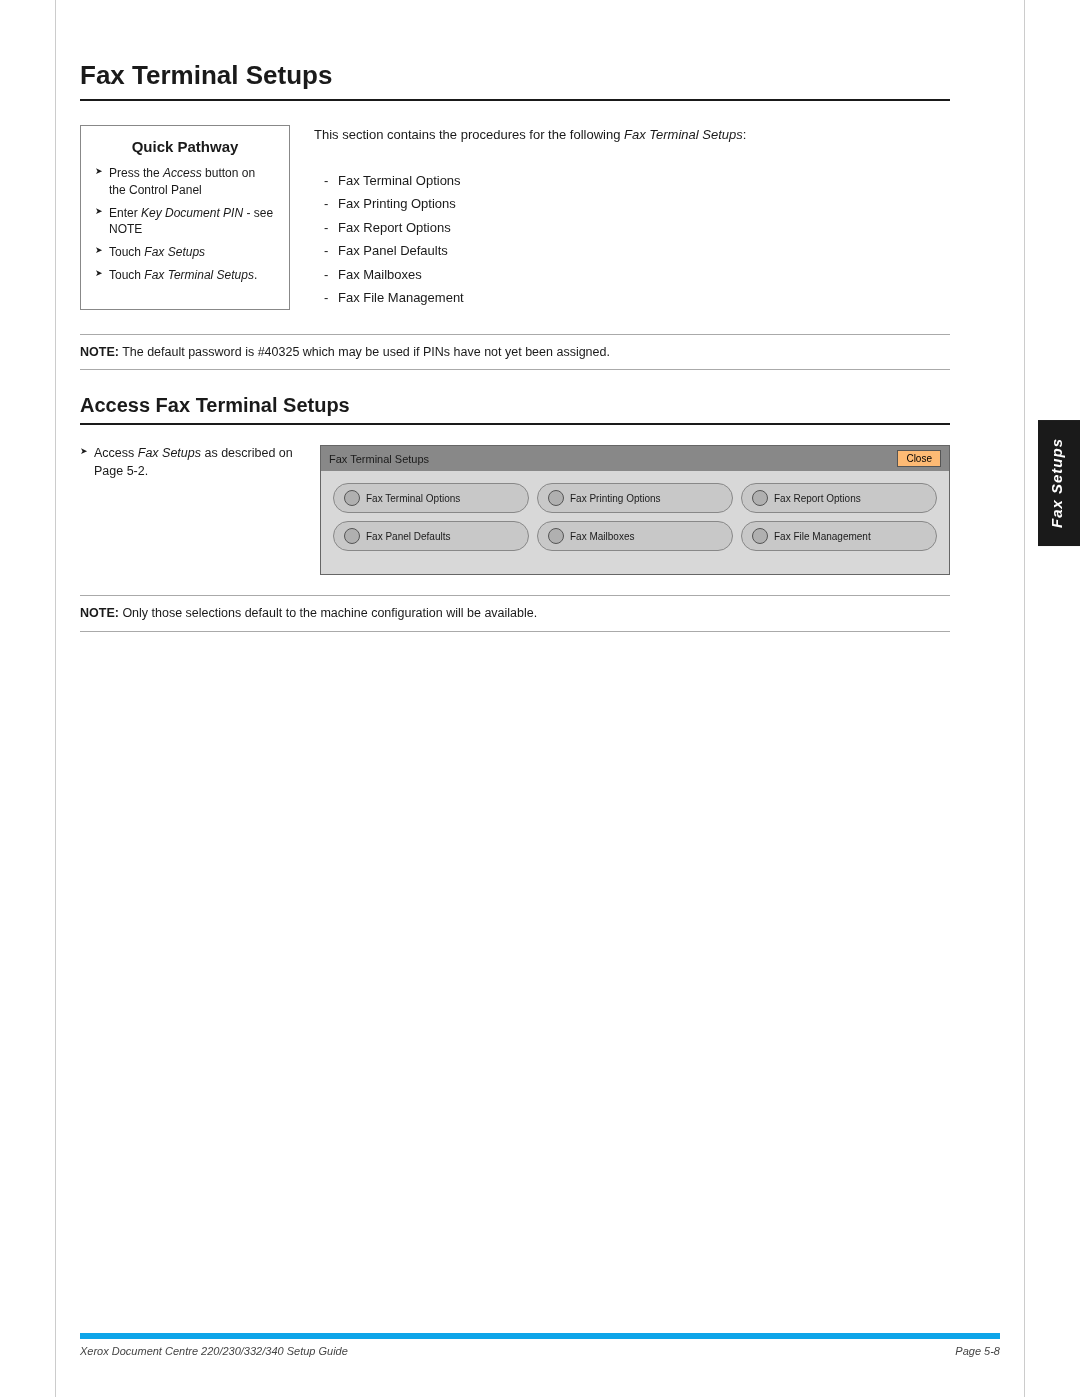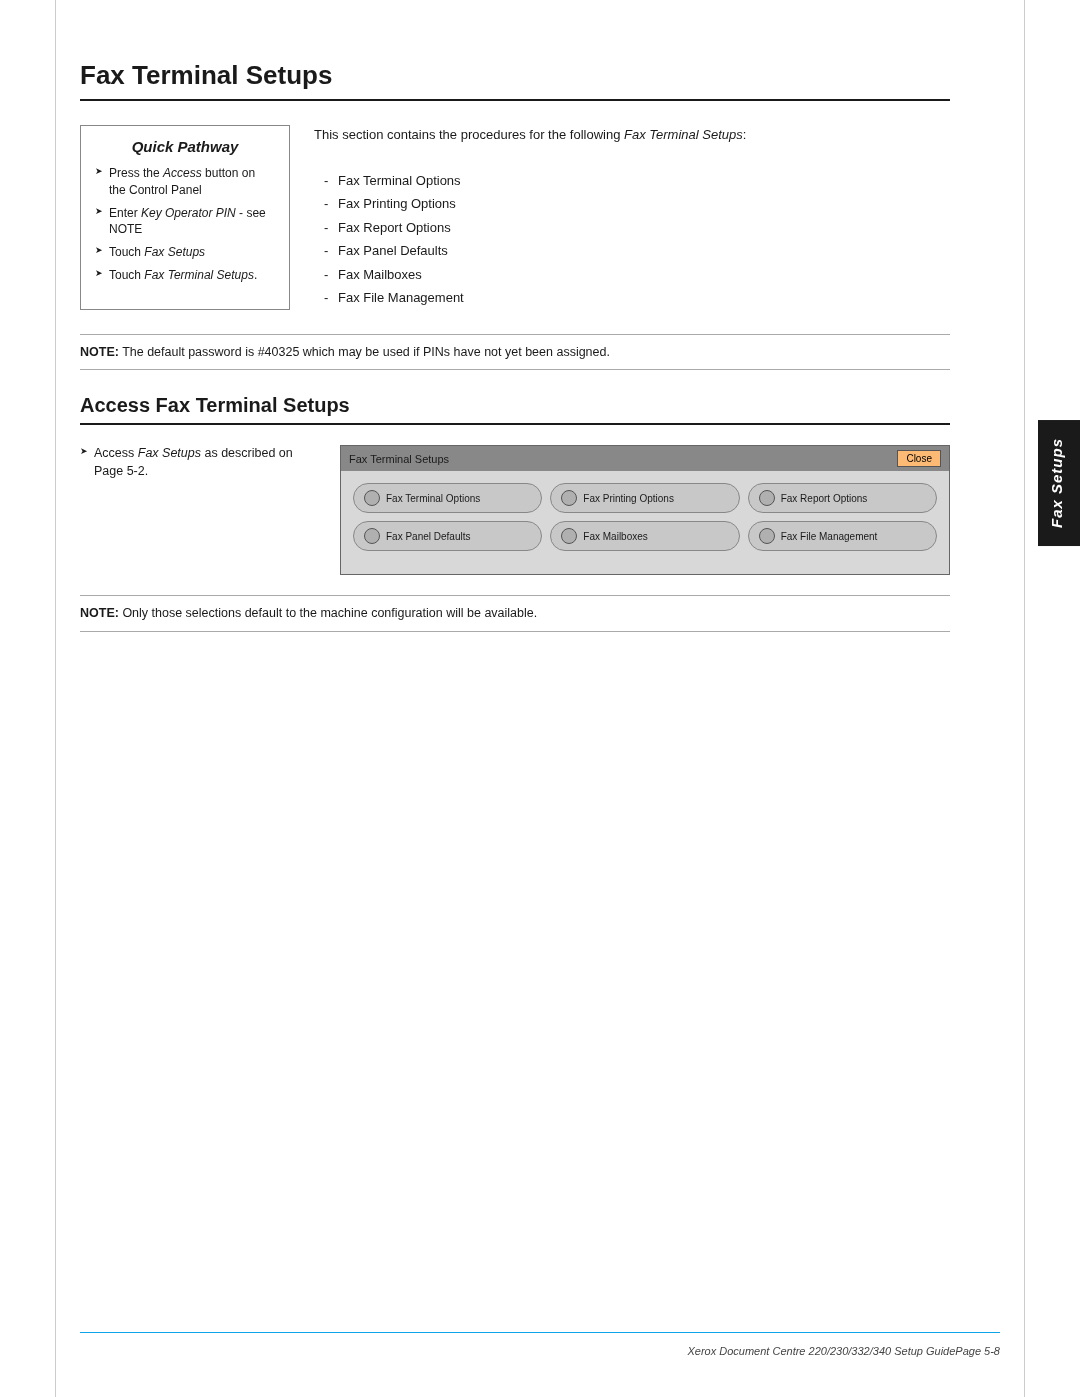--- a/index.html
+++ b/index.html
@@ -63,21 +63,20 @@
     
     .quick-pathway-box {
       border: 1px solid #888;
       padding: 12px 14px;
       min-width: 200px;
       max-width: 210px;
       flex-shrink: 0;
     }
 
     .quick-pathway-title {
-      font-style: italic;
       font-weight: bold;
       font-size: 15px;
       text-align: center;
       margin-bottom: 10px;
       display: block;
     }
 
     .quick-pathway-items {
       list-style: none;
       padding: 0;
@@ -154,21 +153,21 @@
       font-size: 20px;
       font-weight: bold;
       border-bottom: 2px solid #1a1a1a;
       padding-bottom: 6px;
       margin-bottom: 20px;
     }
 
     
     .access-section {
       display: flex;
-      gap: 40px;
+      gap: 20px;
       margin-bottom: 20px;
     }
 
     .access-steps {
       min-width: 200px;
       max-width: 220px;
       flex-shrink: 0;
     }
 
     .access-steps ul {
@@ -265,23 +264,23 @@
       line-height: 1.5;
     }
 
     
     .page-footer {
       position: absolute;
       bottom: 40px;
       left: 80px;
       right: 80px;
       display: flex;
-      justify-content: flex-end;
-      border-top: 1px solid #0ea5e9;
-      padding-top: 12px;
+      justify-content: space-between;
+      border-top: 6px solid #0ea5e9;
+      padding-top: 6px;
       font-size: 11px;
       font-style: italic;
       color: #444;
     }
 
     
     .left-margin-line {
       position: absolute;
       left: 55px;
       top: 0;
@@ -314,21 +313,21 @@
 
     <div class="top-section">
 
       <div class="quick-pathway-box">
         <span class="quick-pathway-title">Quick Pathway</span>
         <ul class="quick-pathway-items">
           <li>
             Press the <em>Access</em> button on the Control Panel
           </li>
           <li>
-            Enter <em>Key Operator PIN</em> - see NOTE
+            Enter <em>Key Document PIN</em> - see NOTE
           </li>
           <li>
             Touch <em>Fax Setups</em>
           </li>
           <li>
             Touch <em>Fax Terminal Setups</em>.
           </li>
         </ul>
       </div>
 

